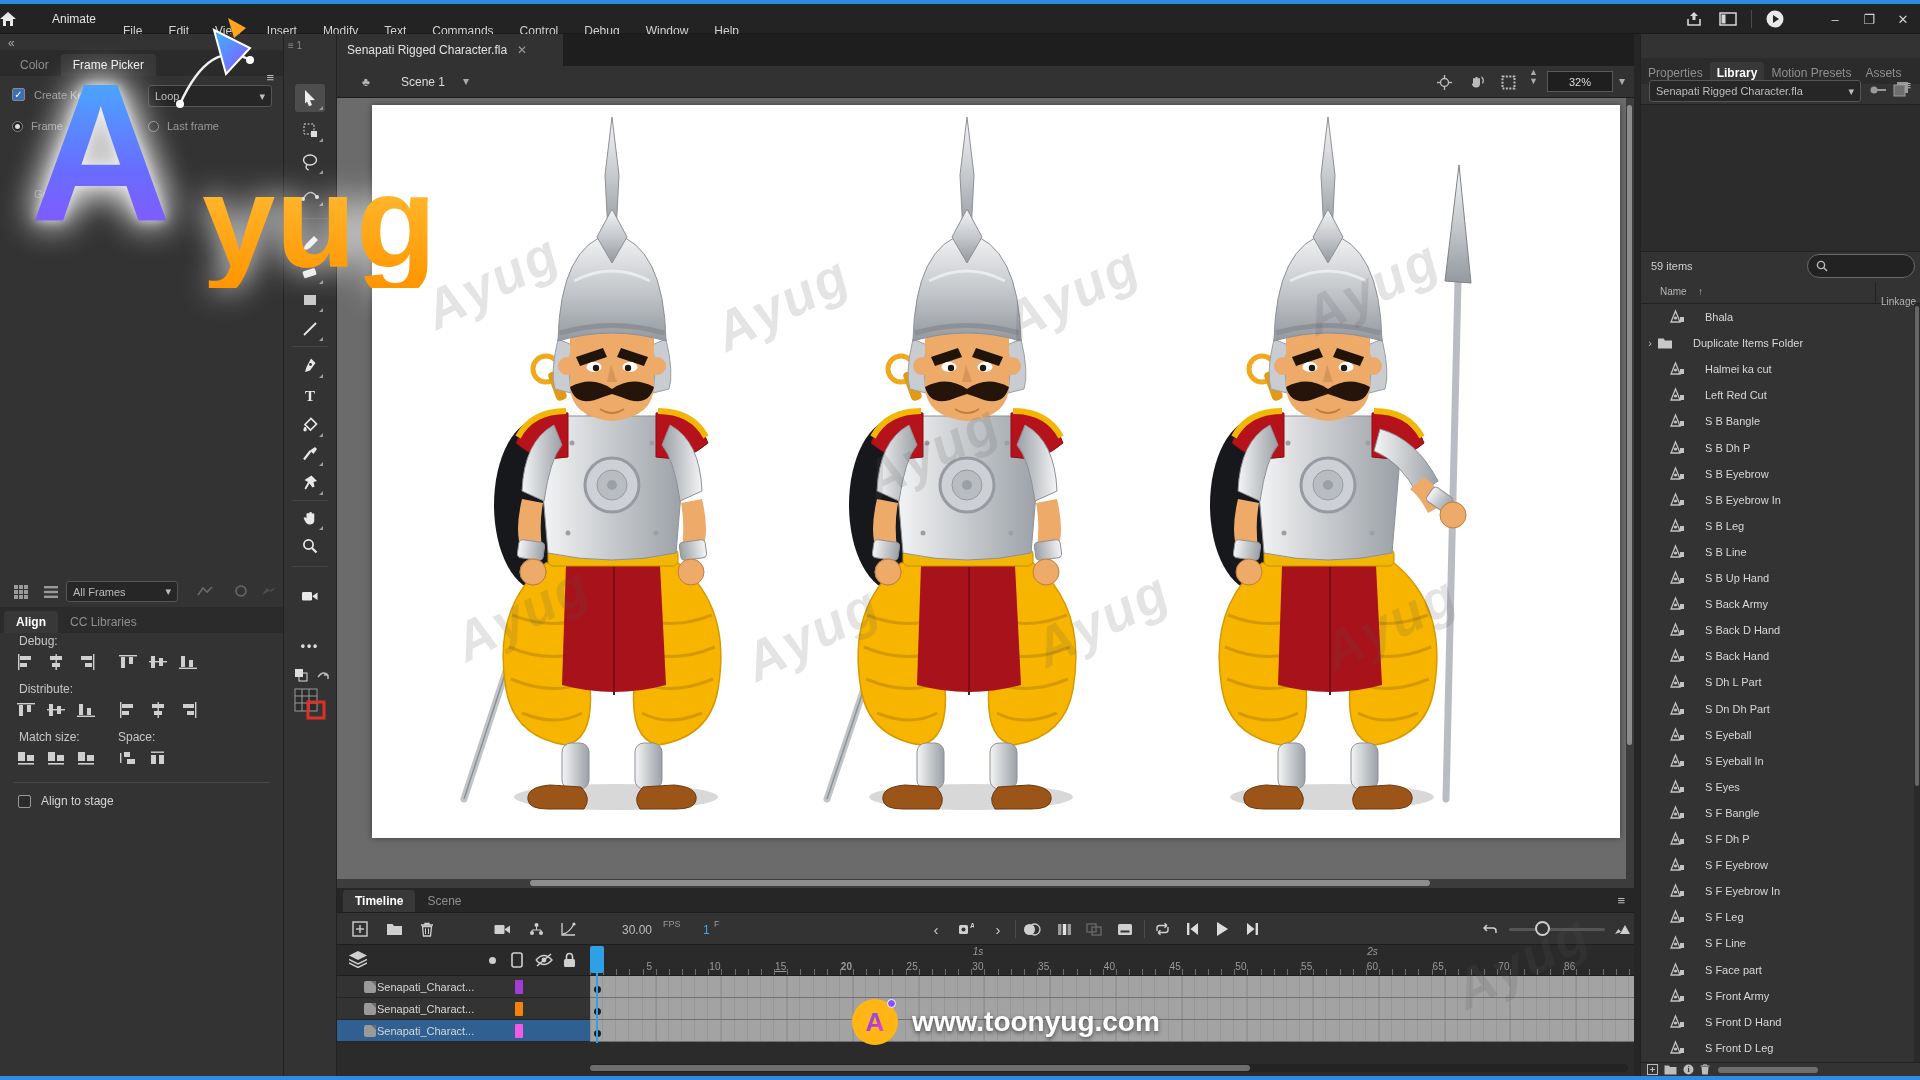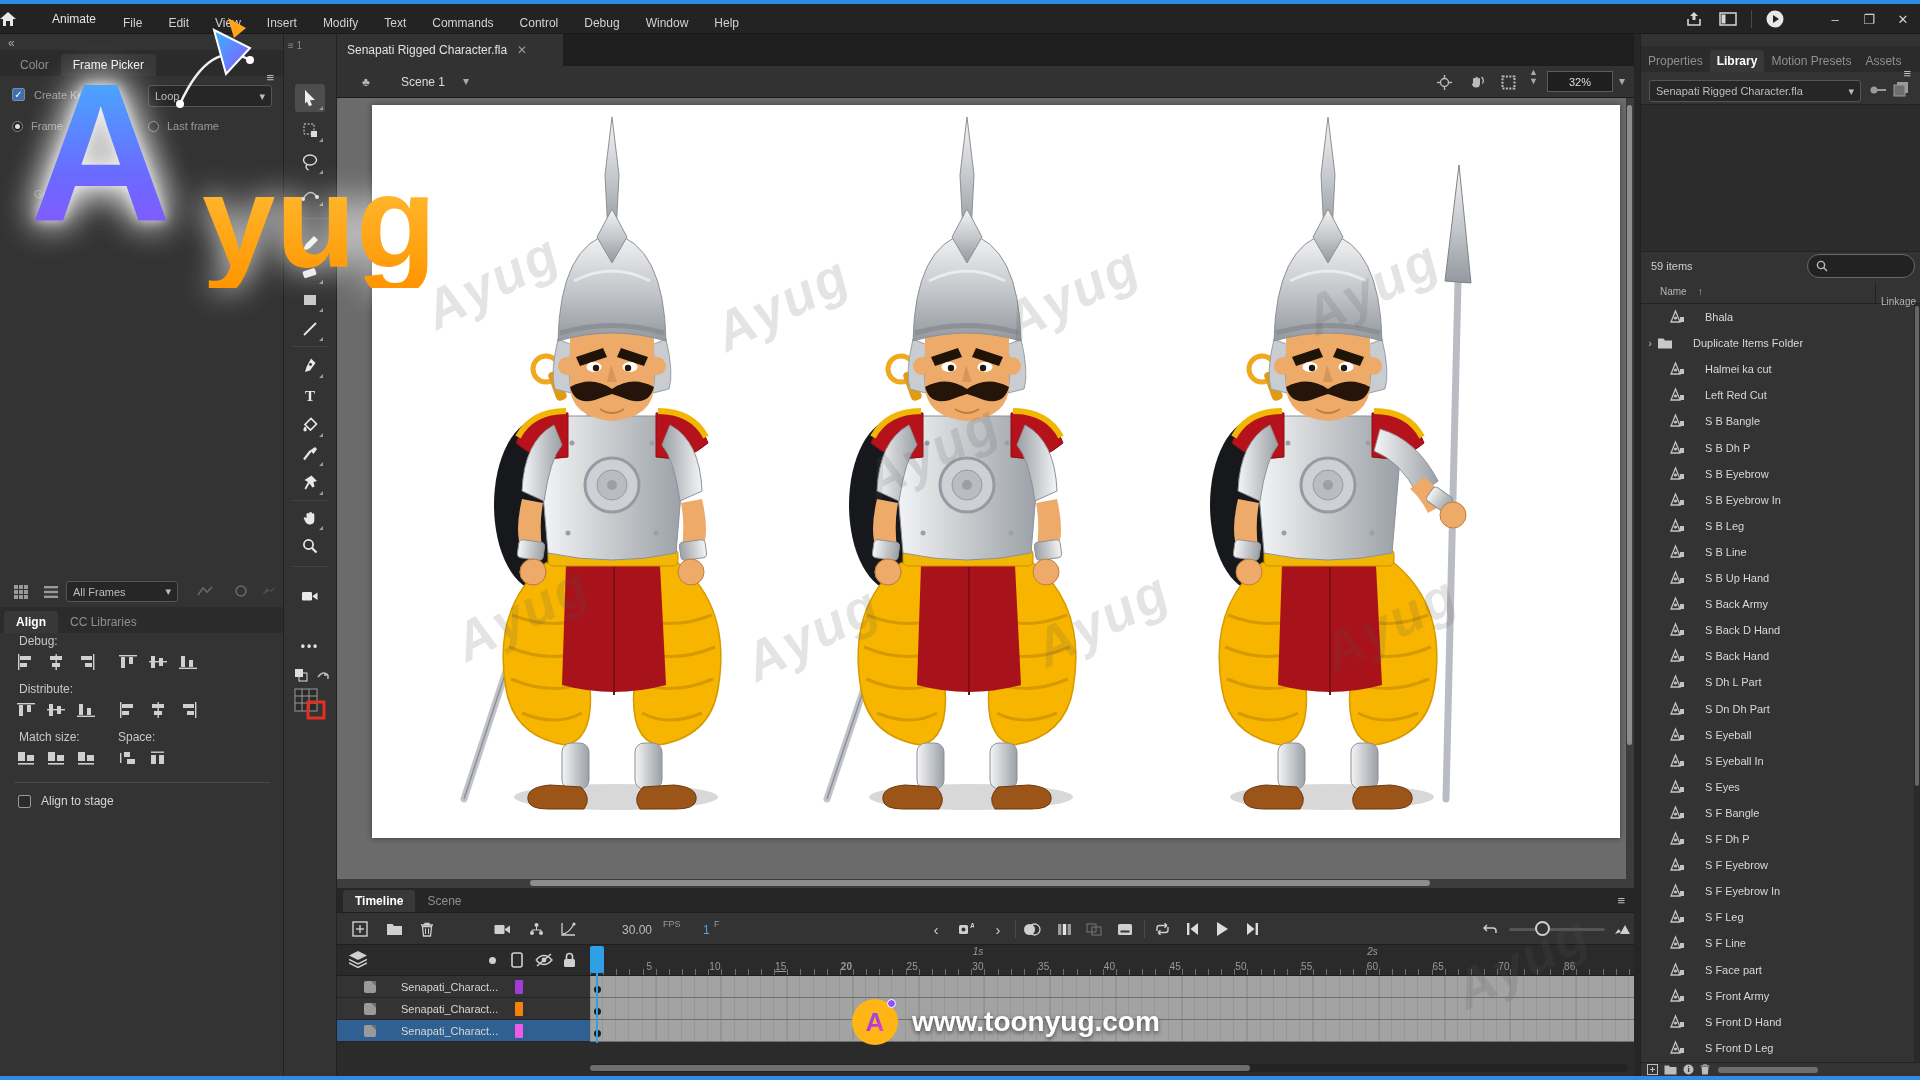--- a/index.html
+++ b/index.html
@@ -7,21 +7,21 @@
   font-family:"Liberation Sans","DejaVu Sans",sans-serif;color:#cfcfcf;position:relative;font-size:12px}
 .abs{position:absolute}
 svg{display:block}
 
 #top-strip{left:0;top:0;width:1920px;height:4px;background:#2d8de4}
 #bottom-strip{left:0;top:1076px;width:1920px;height:4px;background:#2d8de4}
 #menubar{left:0;top:4px;width:1920px;height:30px;background:#232323;border-bottom:1px solid #1a1a1a;
   display:flex;align-items:center}
 #home-btn{width:46px;text-align:center}
 #app-name{margin:0 14px 0 6px;color:#e4e4e4}
-.menu-item{padding:4px 13px;height:30px;line-height:30px;color:#d2d2d2;cursor:default}
+.menu-item{padding:12px 13px;height:30px;line-height:30px;color:#d2d2d2;cursor:default}
 #menubar-right{position:absolute;right:0;top:0;height:30px;display:flex;align-items:center}
 .tb-ico{width:34px;height:24px;display:flex;align-items:center;justify-content:center;color:#d2d2d2}
 .vsep{width:1px;height:18px;background:#4a4a4a;margin:0 6px}
 .win-btn{width:34px;height:30px;display:flex;align-items:center;justify-content:center;color:#cfcfcf;font-size:13px}
 
 #left-panel{left:0;top:34px;width:284px;height:1042px;background:#333;border-right:1px solid #222}
 .ptab-row{position:absolute;left:0;width:100%;height:26px;background:#2b2b2b;display:flex;align-items:flex-end}
 .ptab{padding:4px 12px;color:#8f8f8f;font-size:12px}
 .ptab.active{background:#383838;color:#ededed;border-radius:3px 3px 0 0}
 .hamburger{position:absolute;right:8px;top:5px;color:#bdbdbd;font-size:13px;letter-spacing:1px}
@@ -62,21 +62,21 @@
 .tlc{position:absolute;top:3px;width:26px;height:26px;display:flex;align-items:center;justify-content:center;color:#cfcfcf}
 .tlc.dim{opacity:.35}
 #tl-ruler{position:absolute;left:0;top:57px;width:100%;height:31px;background:#2a2a2a;border-bottom:1px solid #1e1e1e}
 #layer-header-icons{position:absolute;left:0;top:57px;width:253px;height:31px}
 .rul-num{position:absolute;bottom:3px;transform:translateX(-50%);color:#9a9a9a;font-size:10px}
 .rul-sec{position:absolute;top:1px;transform:translateX(-50%);color:#9a9a9a;font-size:10px;font-style:italic}
 #rul-ticks{position:absolute;left:253px;right:0;bottom:0;height:6px;
   background:repeating-linear-gradient(90deg,#6f6f6f 0 1px,transparent 1px 13.15px)}
 .lrow{position:absolute;left:0;width:253px;height:22px;display:flex;align-items:center;border-bottom:1px solid #262626;background:#333}
 .lrow.sel{background:#2f6091}
-.lrow .lname{color:#d6d6d6;font-size:11px;margin-left:24px;white-space:nowrap}
+.lrow .lname{color:#d6d6d6;font-size:11px;margin-left:0;white-space:nowrap}
 .lswatch{position:absolute;left:178px;top:4px;width:8px;height:14px;border-radius:1px}
 .frow{position:absolute;left:253px;right:0;height:22px;border-bottom:1px solid #707070;
   background:repeating-linear-gradient(90deg,rgba(0,0,0,.10) 0 1px,transparent 1px 65.75px),
              repeating-linear-gradient(90deg,#a3a3a3 0 12.15px,#979797 12.15px 13.15px)}
 .kdot{position:absolute;width:7px;height:7px;border-radius:50%;background:#1c1c1c}
 #ph-head{position:absolute;left:253px;top:58px;width:14px;height:27px;background:#2f9fe6;border-radius:2px}
 #ph-line{position:absolute;left:259px;top:85px;width:2px;height:70px;background:#2f9fe6}
 #tl-scroll{position:absolute;left:253px;right:6px;top:176px;height:8px;background:#232323;border-radius:4px}
 #tl-thumb{position:absolute;left:253px;top:177px;width:660px;height:6px;background:#6e6e6e;border-radius:3px}
 
@@ -899,21 +899,21 @@
         <span class="kdot" style="left: 4px; bottom: 4px;"></span>
       </div>
     </div>
   <div id="ph-head"></div>
   <div id="ph-line"></div>
   <div id="tl-scroll"></div>
   <div id="tl-thumb"></div>
 </div>
 
 <div class="abs" id="library">
-  <div class="ptab-row" style="top:12px" id="lib-tabs">
+  <div class="ptab-row" style="top:24px" id="lib-tabs">
       <div class="ptab" style="padding: 4px 7px;">Properties</div>
       <div class="ptab active" style="color: rgb(255, 255, 255); font-weight: bold; padding: 4px 7px;">Library</div>
       <div class="ptab" style="padding: 4px 7px;">Motion Presets</div>
       <div class="ptab" style="padding: 4px 7px;">Assets</div>
       <span class="hamburger" style="top: 20px;">≡</span>
     </div>
   <div class="field abs" style="left:8px;top:46px;width:212px;height:22px;justify-content:space-between">
     <span style="white-space:nowrap;overflow:hidden">Senapati Rigged Character.fla</span>
       <span>▾</span>
   </div>

